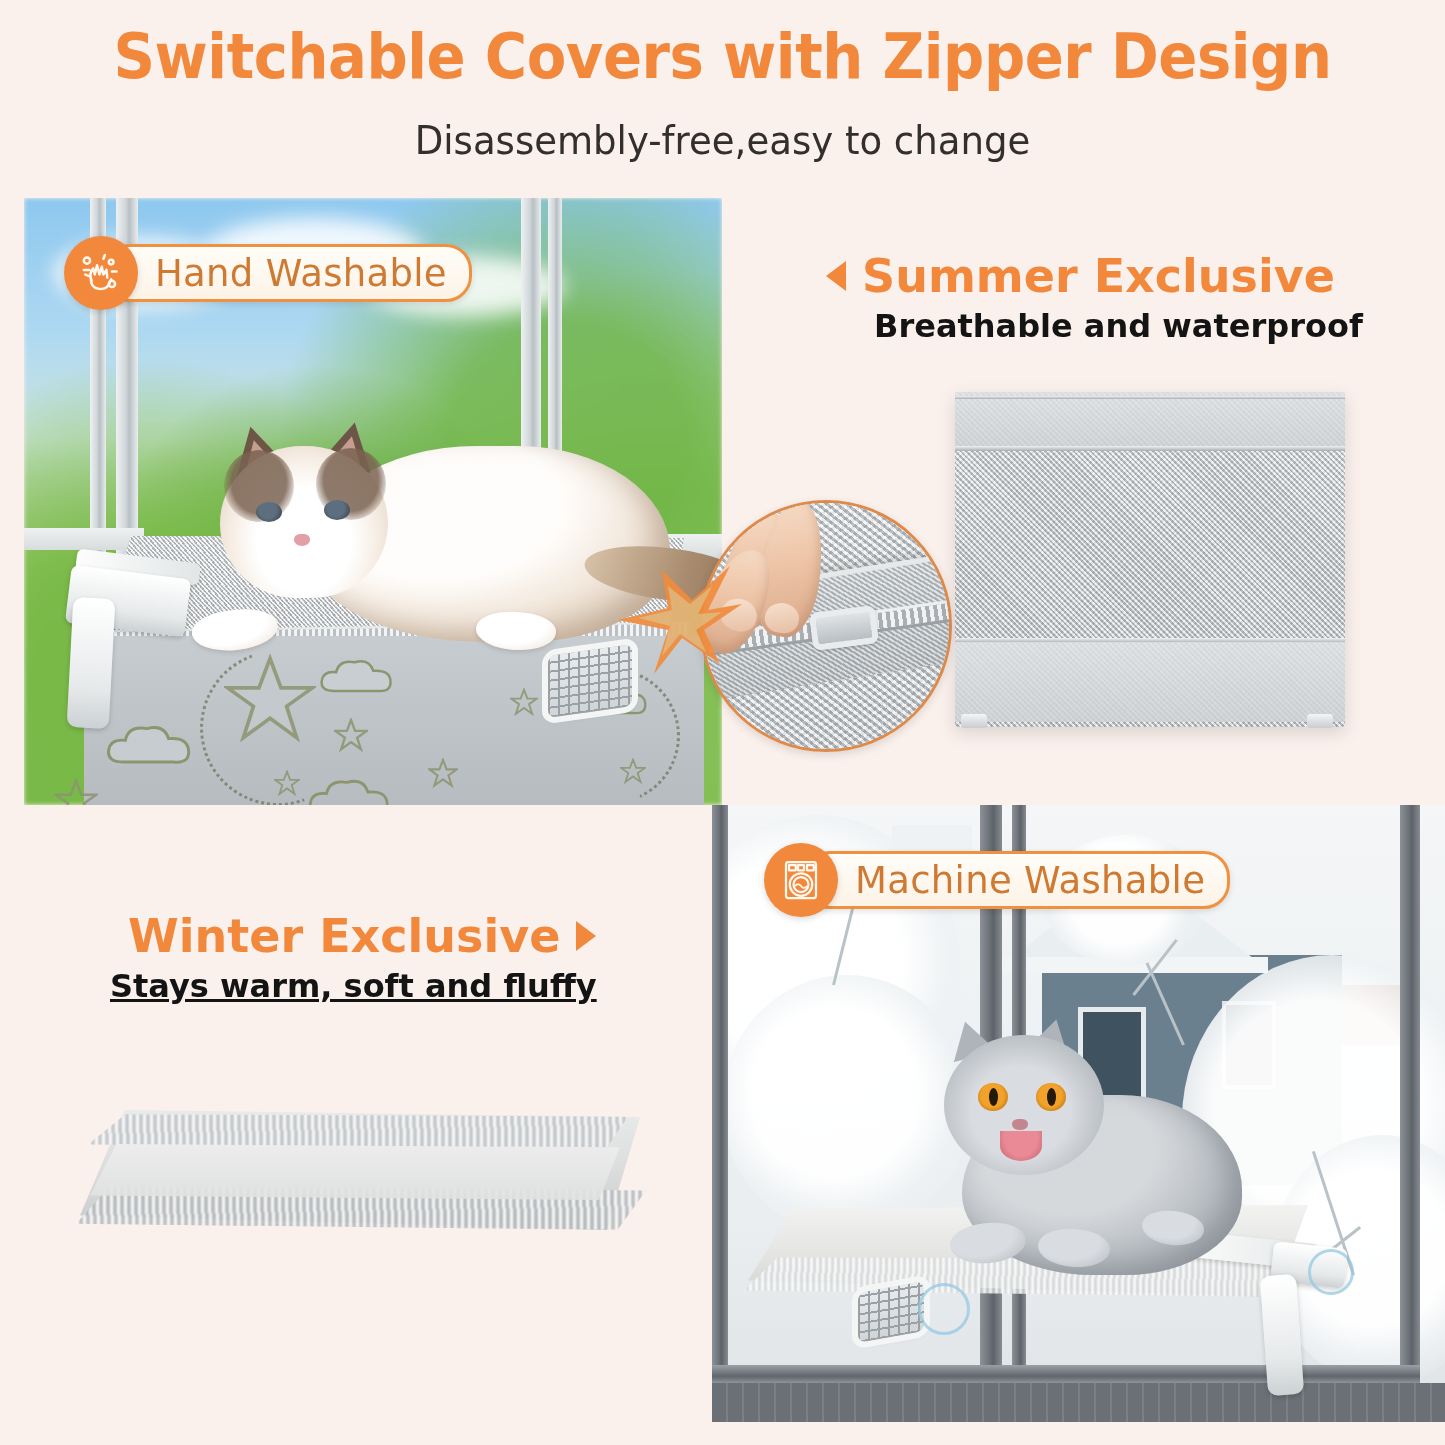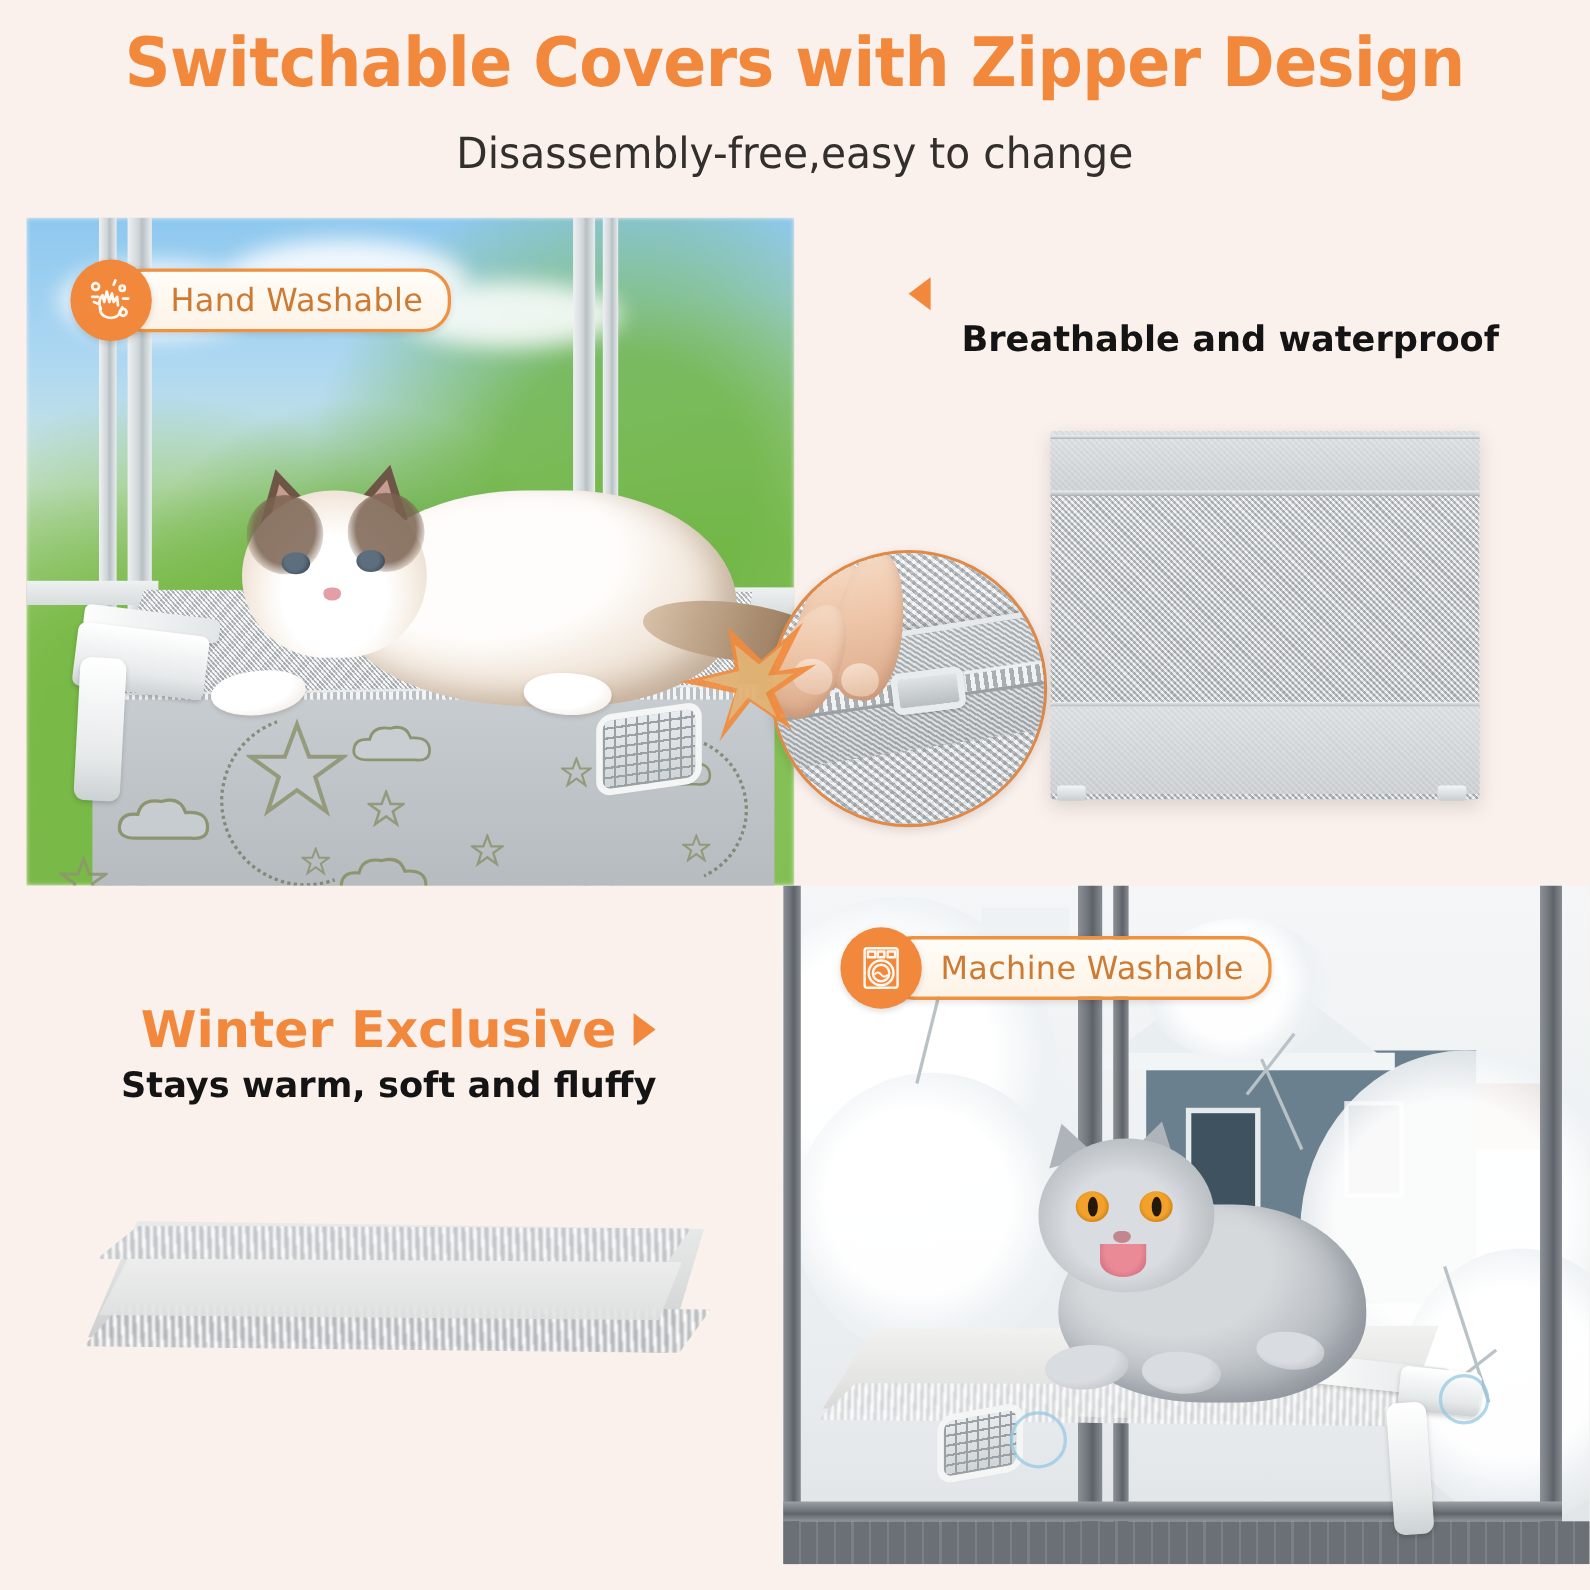--- a/index.html
+++ b/index.html
@@ -103,21 +103,21 @@
   
   .badge{position:absolute;display:flex;align-items:center;}
   .badge-pill{
     display:flex;align-items:center;height:52px;
     background:linear-gradient(180deg,#fffdf8,#fdf3e7);
     border:3px solid #f0913f;border-radius:26px;
     padding:0 22px 0 48px;margin-left:-34px;
     box-shadow:0 2px 6px rgba(0,0,0,.12);
   }
   .badge-pill span{
-    font-size:29px;color:#cf7a32;letter-spacing:.3px;white-space:nowrap;
+    font-size:37px;color:#cf7a32;letter-spacing:.3px;white-space:nowrap;
   }
   .badge-circle{
     width:74px;height:74px;border-radius:50%;background:#f2883c;
     display:flex;align-items:center;justify-content:center;z-index:2;
     box-shadow:0 2px 6px rgba(0,0,0,.15);
   }
 
   
   .callout{position:absolute;}
   .callout .hl{
@@ -127,21 +127,21 @@
   .callout .sl{
     font-weight:bold;font-size:32px;color:#141414;line-height:1.15;white-space:nowrap;
   }
   .tri-l{width:0;height:0;border-top:15px solid transparent;border-bottom:15px solid transparent;
          border-right:20px solid #f2883c;}
   .tri-r{width:0;height:0;border-top:15px solid transparent;border-bottom:15px solid transparent;
          border-left:20px solid #f2883c;}
   #callout-summer{left:826px;top:252px;}
   #callout-summer .sl{margin-top:8px;margin-left:48px;}
   #callout-winter{left:128px;top:912px;}
-  #callout-winter .sl{margin-top:8px;margin-left:-18px;}
+  #callout-winter .sl{margin-top:8px;margin-left:-18px;text-decoration:underline;}
 
   
   #product-summer{position:absolute;left:955px;top:392px;width:390px;height:335px;}
   .mesh-panel{position:absolute;inset:0;border-radius:4px;
     background:
       repeating-linear-gradient(45deg, rgba(255,255,255,.55) 0 2px, rgba(138,144,148,.45) 2px 4px),
       repeating-linear-gradient(-45deg, rgba(255,255,255,.45) 0 2px, rgba(150,156,160,.35) 2px 4px),
       linear-gradient(180deg,#d5d9dc 0%,#c4c9cd 40%,#bcc1c5 100%);
     box-shadow:0 6px 16px rgba(120,110,105,.22);}
   .mesh-seam{position:absolute;left:0;right:0;height:5px;
@@ -334,20 +334,21 @@
     <div class="zc-finger" style="left:22px;top:6px;width:60px;height:122px;transform:rotate(16deg);"></div>
     <div class="zc-finger" style="left:56px;top:-2px;width:62px;height:136px;transform:rotate(9deg);"></div>
     <div class="zc-finger" style="left:4px;top:44px;width:58px;height:108px;transform:rotate(24deg);"></div>
     <div class="zc-nail" style="left:18px;top:96px;width:36px;height:32px;transform:rotate(18deg);"></div>
     <div class="zc-nail" style="left:62px;top:100px;width:34px;height:30px;transform:rotate(8deg);"></div>
   </div>
 
   <div class="callout" id="callout-summer">
     <div class="hl">
       <span class="tri-l"></span>
+      <span>Summer Exclusive</span>
     </div>
     <div class="sl">Breathable and waterproof</div>
   </div>
 
   <div id="product-summer">
     <div class="mesh-panel"></div>
     <div class="mesh-band" style="top:0;height:56px;"></div>
     <div class="mesh-seam" style="top:54px;"></div>
     <div class="mesh-seam" style="top:246px;"></div>
     <div class="mesh-band" style="top:250px;height:80px;"></div>

